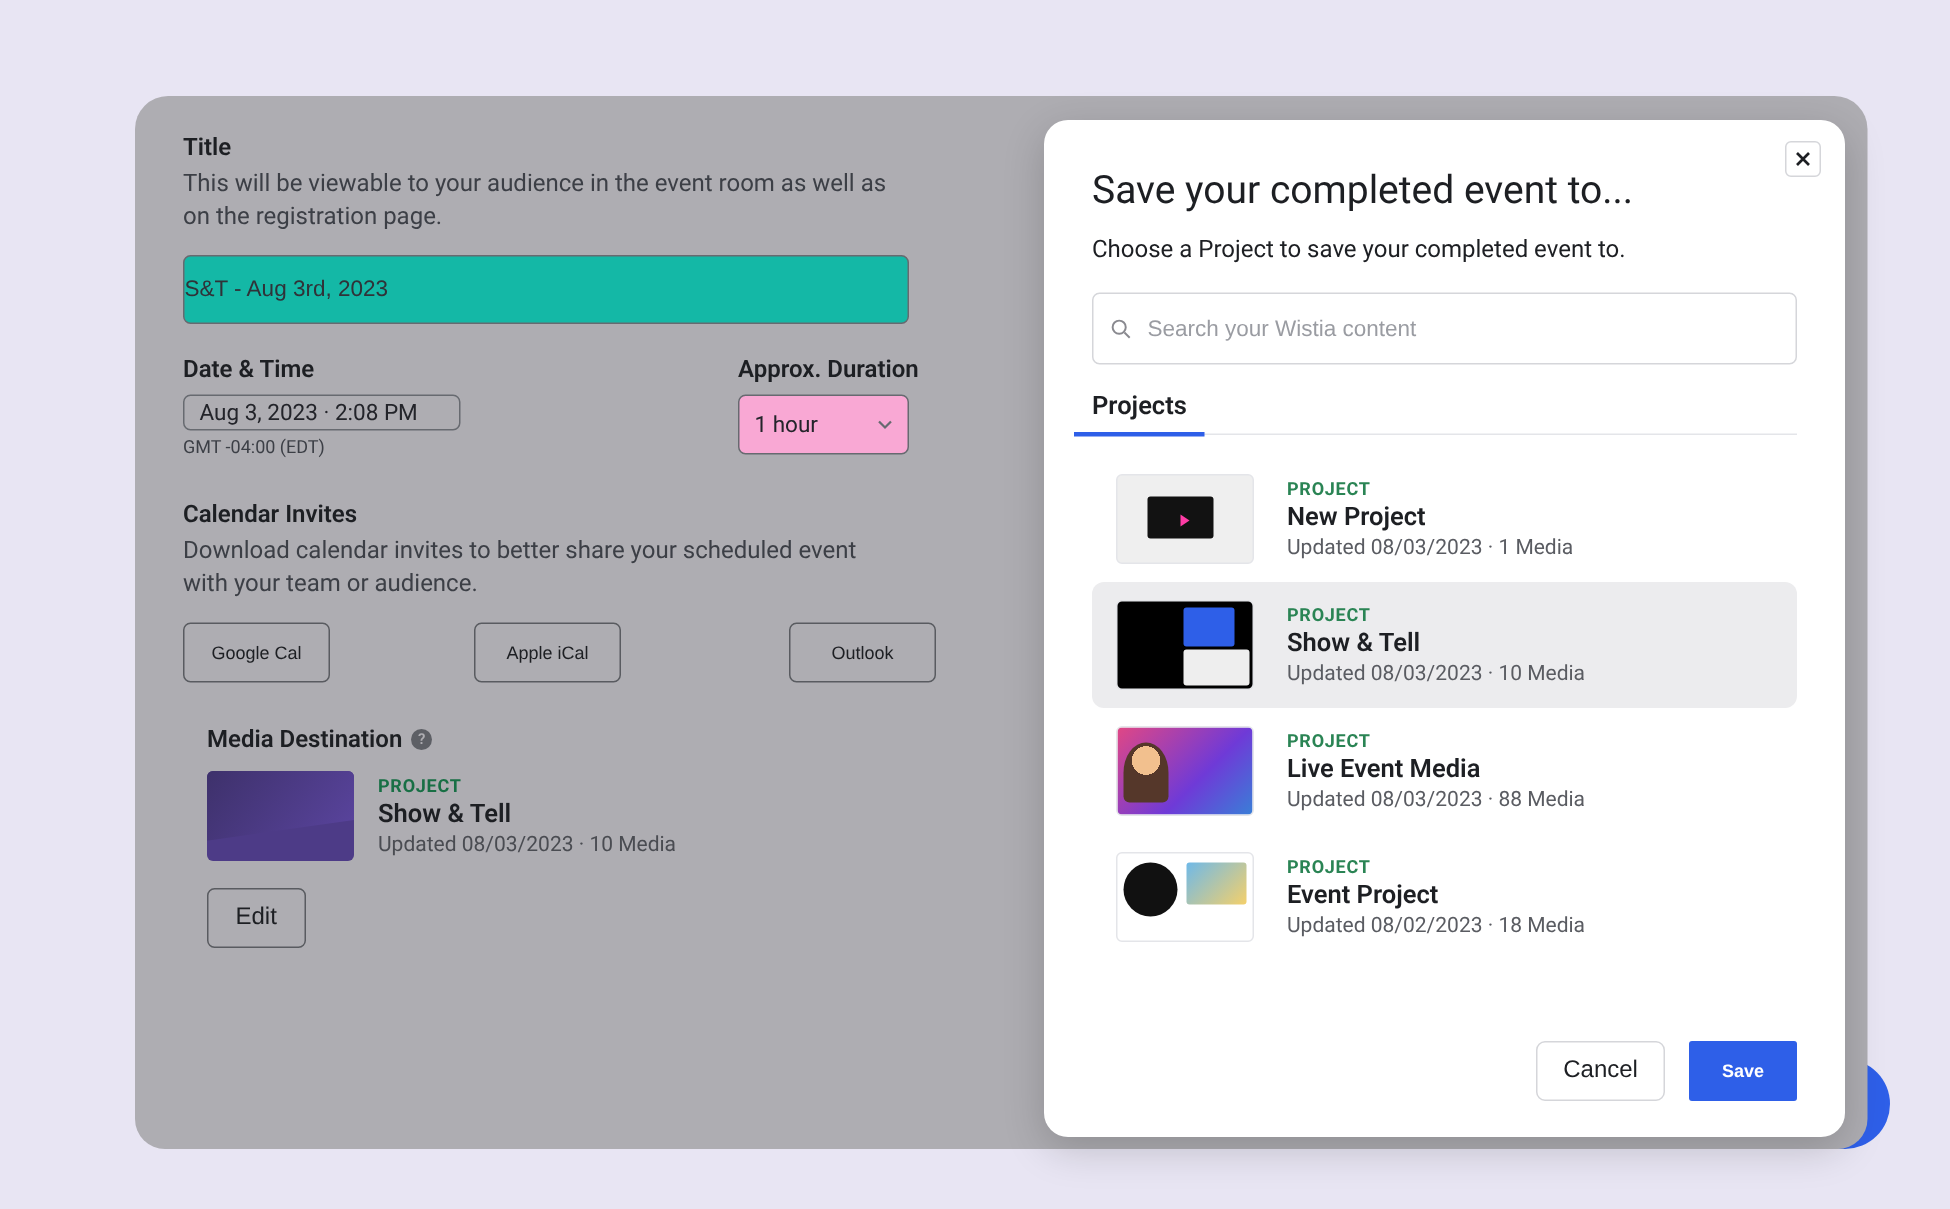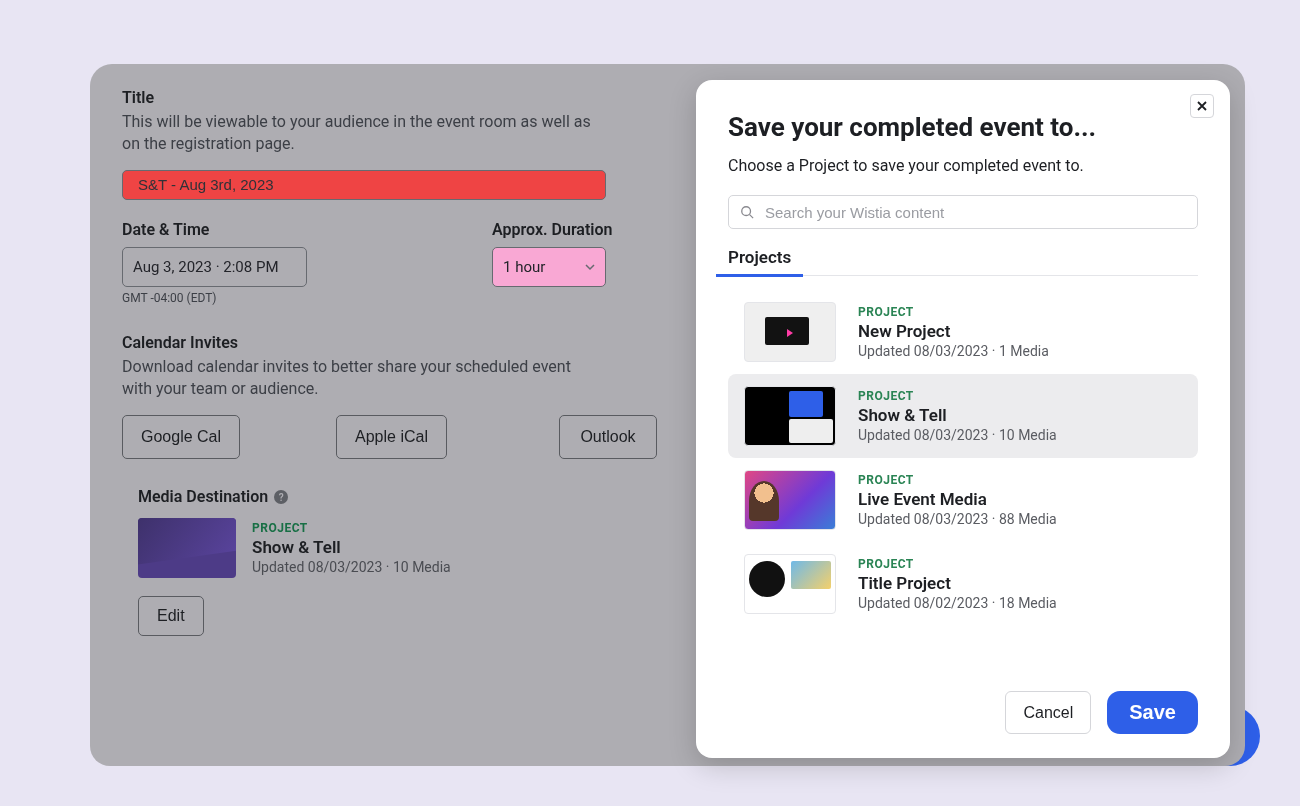--- a/index.html
+++ b/index.html
@@ -41,35 +41,35 @@
 }
 .panel-bg .desc {
   font-size: 16px;
   color: #3c3f46;
   margin-bottom: 14px;
   line-height: 1.4;
   max-width: 480px;
 }
 .title-input {
   width: 484px;
-  height: 30px;
+  height: 46px;
   border: 1px solid #676a70;
   border-radius: 5px;
-  padding: 0 15px;
+  padding: 0 0;
   font-size: 15px;
-  background: #ef4444;
+  background: #14b8a6;
   color: #303238;
   margin-bottom: 20px;
 }
 .dt-col { width: 370px; }
 .dur-col { margin-left: 0; }
 .section-row-top { display: flex; }
 .date-select {
   width: 185px;
-  height: 40px;
+  height: 24px;
   border: 1px solid #676a70;
   border-radius: 5px;
   background: #aeadb2;
   font-size: 15px;
   padding: 0 10px;
   display: flex;
   align-items: center;
   color: #23242a;
   margin-top: 8px;
 }
@@ -95,21 +95,21 @@
 }
 .chev-down {
   width: 10px;
   height: 10px;
 }
 .cal-row { display: flex; gap: 20px; margin-top: 12px; margin-bottom: 28px; }
 .cal-btn {
   border: 1px solid #595b60;
   background: #aeadb2;
   border-radius: 5px;
-  font-size: 16px;
+  font-size: 12px;
   font-weight: 500;
   padding: 12px 18px;
   color: #1d1f23;
   cursor: pointer;
   min-width: 98px;
   text-align: center;
 }
 .cal-btn:nth-child(2){ margin-left: 76px; }
 .cal-btn:nth-child(3){ margin-left: 92px; }
 .media-dest {
@@ -215,36 +215,36 @@
   cursor: pointer;
   color: #1d1f23;
   font-weight: 800;
   font-size: 13px;
 }
 .modal-header {
   padding: 32px 32px 0 32px;
 }
 .modal-title {
   font-size: 26px;
-  font-weight: 700;
+  font-weight: 400;
   color: #1d1f23;
   margin-bottom: 14px;
 }
 .modal-sub {
   font-size: 16px;
   color: #1d1f23;
   margin-bottom: 20px;
 }
 .search-wrap {
   margin: 0 32px;
   position: relative;
 }
 .search-input {
   width: 100%;
-  height: 34px;
+  height: 48px;
   border: 1px solid #d5d6da;
   border-radius: 5px;
   padding: 0 28px 0 36px;
   font-size: 15px;
   color: #1d1f23;
 }
 .search-input::placeholder { color: #9a9ca2; }
 .search-icon {
   position: absolute;
   left: 12px;
@@ -406,22 +406,22 @@
   border-radius: 6px;
   font-size: 16px;
   font-weight: 500;
   padding: 10px 17px;
   cursor: pointer;
 }
 .btn-save {
   border: none;
   background: #2e5fe8;
   color: #fff;
-  border-radius: 13px;
-  font-size: 20px;
+  border-radius: 2px;
+  font-size: 12px;
   font-weight: 600;
   padding: 10px 22px;
   cursor: pointer;
 }
 </style>
 </head>
 <body>
 
 <div class="backdrop-circle"></div>
 
@@ -516,21 +516,21 @@
       <div class="meta">
         <div class="m-eyebrow">PROJECT</div>
         <div class="m-title">Live Event Media</div>
         <div class="m-sub">Updated 08/03/2023 · 88 Media</div>
       </div>
     </div>
     <div class="proj-item">
       <div class="thumb t-test"></div>
       <div class="meta">
         <div class="m-eyebrow">PROJECT</div>
-        <div class="m-title">Title Project</div>
+        <div class="m-title">Event Project</div>
         <div class="m-sub">Updated 08/02/2023 · 18 Media</div>
       </div>
     </div>
   </div>
   <div class="modal-footer">
     <button class="btn-cancel">Cancel</button>
     <button class="btn-save">Save</button>
   </div>
 </div>
 

